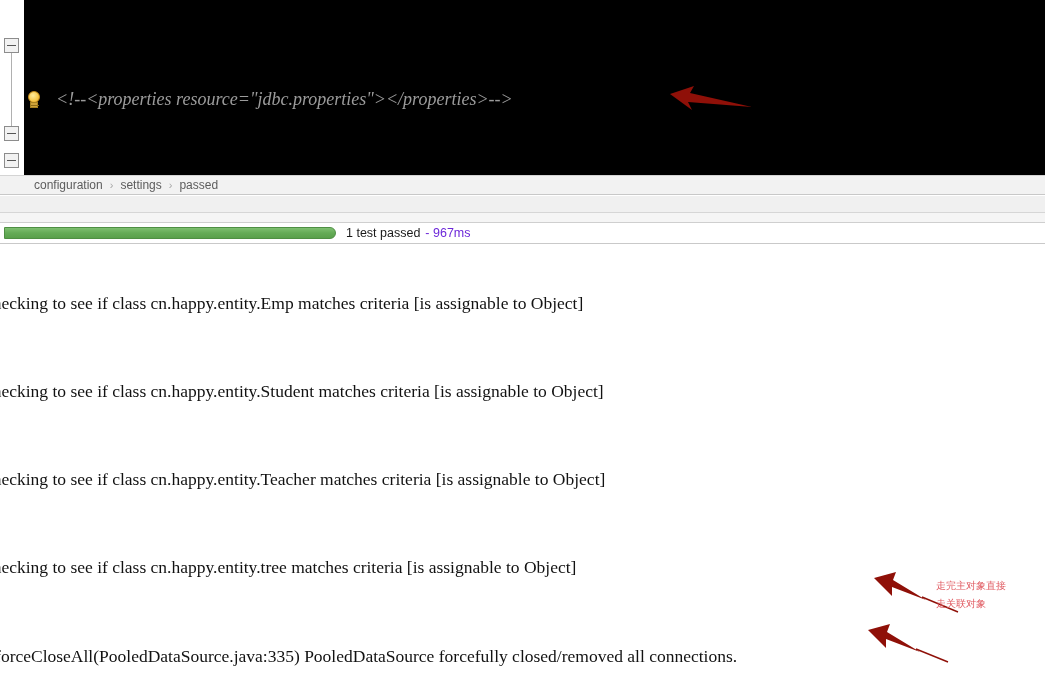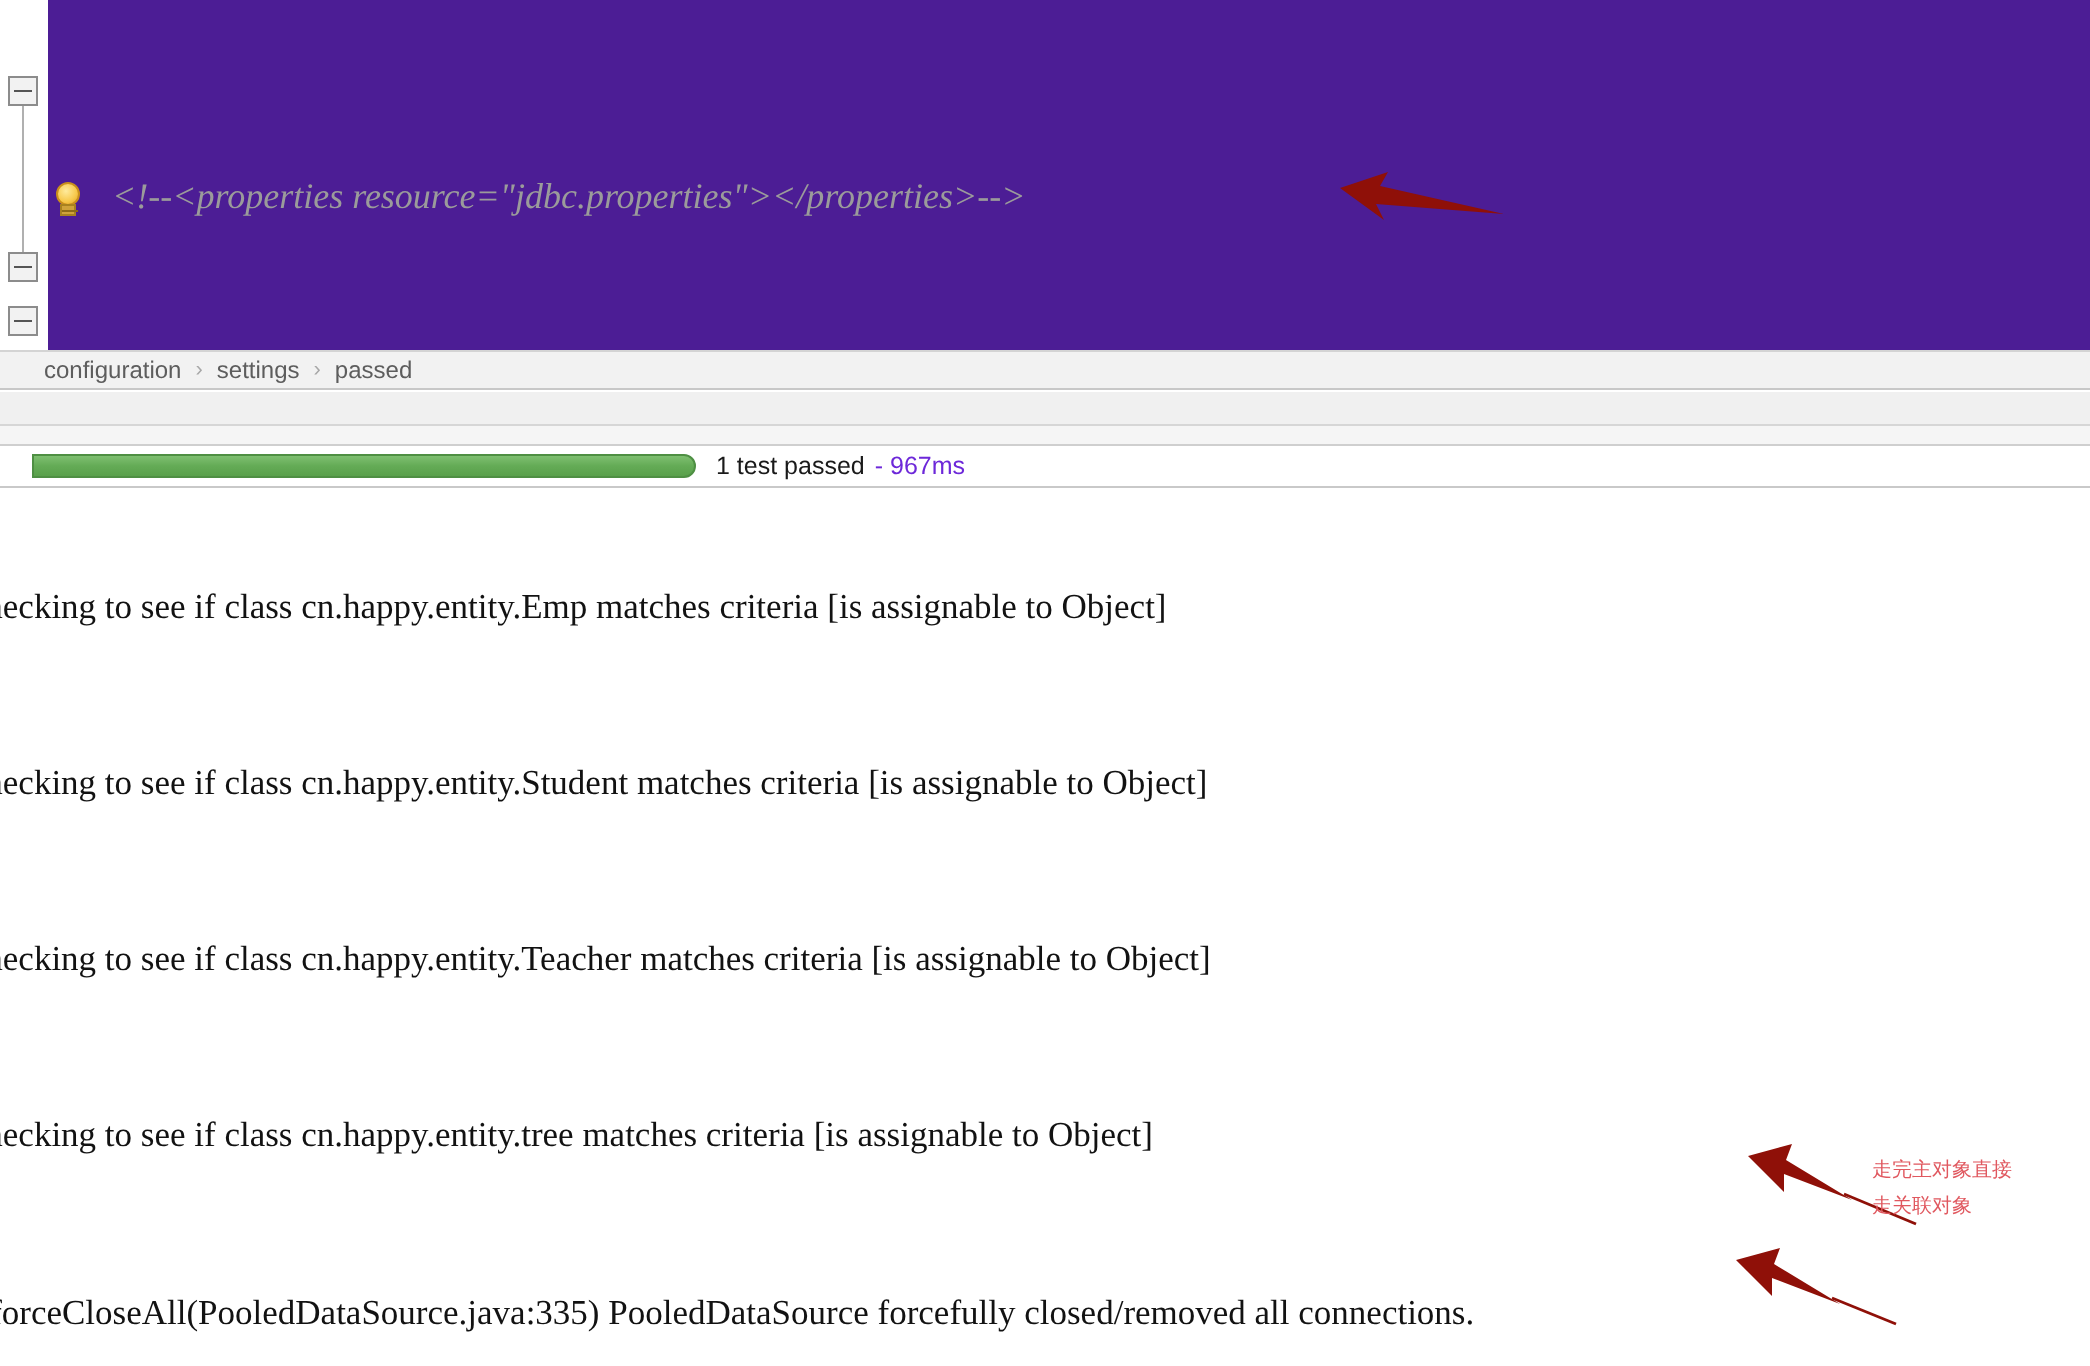--- a/index.html
+++ b/index.html
@@ -7,21 +7,21 @@
     width: 1045px; height: 683px;
     overflow: hidden;
     background: #ffffff;
     font-family: "Liberation Sans", sans-serif;
   }
   #root { position: relative; width: 1045px; height: 683px; overflow: hidden; }
 
   
   .editor {
     position: absolute; left: 0; top: 0; width: 1045px; height: 175px;
-    background: #4c1d95; overflow: hidden;
+    background: #000000; overflow: hidden;
   }
   
   .gutter {
     position: absolute; left: 0; top: 0; width: 24px; height: 175px;
     background: #ffffff;
   }
   .fold-marker {
     position: absolute; left: 4px; width: 15px; height: 15px;
     border: 1px solid #8c8c8c; background: #f2f2f2;
     box-sizing: border-box;
@@ -69,39 +69,39 @@
 
   .c-comment { color: #9b9b9b; font-style: italic; font-size: 18px; }
 
   
   .breadcrumb {
     position: absolute; left: 0; top: 175px; width: 1045px; height: 20px;
     background: #f2f2f2;
     border-top: 1px solid #d4d4d4;
     border-bottom: 1px solid #c8c8c8;
     display: flex; align-items: center;
-    padding-left: 22px; box-sizing: border-box;
+    padding-left: 34px; box-sizing: border-box;
     font-size: 12px; color: #6b6b6b;
   }
   .crumb { color: #5d5d5d; }
   .crumb-sep { margin: 0 7px; color: #a7a7a7; font-size: 11px; }
 
   
   .strip1 {
     position: absolute; left: 0; top: 196px; width: 1045px; height: 16px;
     background: #f0f0f0; border-bottom: 1px solid #d6d6d6;
   }
   .strip2 {
     position: absolute; left: 0; top: 213px; width: 1045px; height: 9px;
     background: #f5f5f5; border-bottom: 1px solid #cfcfcf;
   }
 
   
   .testbar {
-    position: absolute; left: 16px; top: 223px; width: 1004px; height: 20px;
+    position: absolute; left: 4px; top: 223px; width: 1004px; height: 20px;
     background: #ffffff;
     display: flex; align-items: center; text-decoration: underline;
   }
   .progress {
     position: absolute; left: 0; top: 4px;
     width: 332px; height: 12px;
     background: linear-gradient(to bottom, #7ebf70 0%, #64ab56 50%, #59a04b 100%);
     border-radius: 0 6px 6px 0;
     border: 1px solid #4e8f43;
     box-sizing: border-box;

